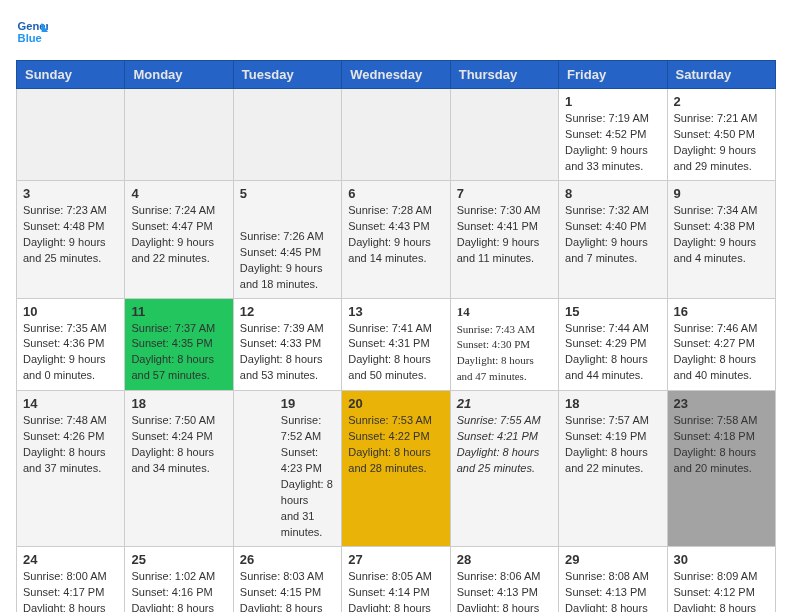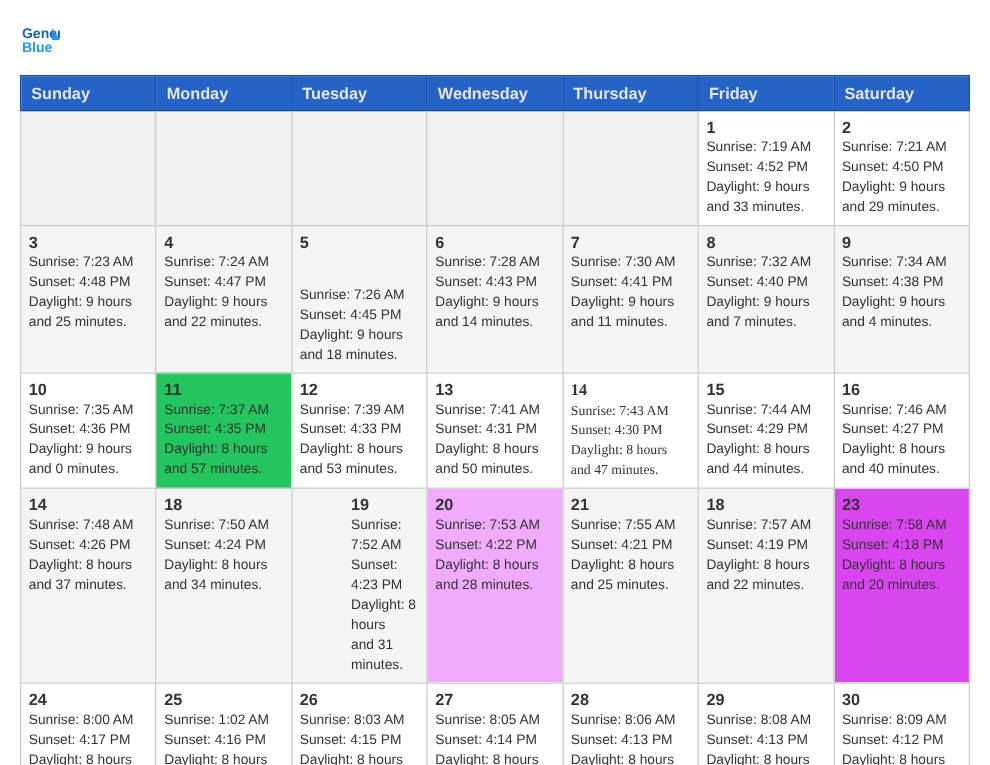--- a/index.html
+++ b/index.html
@@ -249,42 +249,42 @@
 Daylight: 8 hours
 and 34 minutes.</div>
         </td>
         <td style="background: rgb(244, 244, 244); padding-left: 47px;">
           <span class="day-number">19</span>
           <div class="day-info" style="white-space: pre-line;">Sunrise: 7:52 AM
 Sunset: 4:23 PM
 Daylight: 8 hours
 and 31 minutes.</div>
         </td>
-        <td style="background: #f0abfc; margin-left: 28px;">
+        <td style="background: #eab308; margin-left: 28px;">
           <span class="day-number">20</span>
           <div class="day-info" style="white-space: pre-line;">Sunrise: 7:53 AM
 Sunset: 4:22 PM
 Daylight: 8 hours
 and 28 minutes.</div>
         </td>
-        <td style="background: rgb(244, 244, 244);">
+        <td style="background: rgb(244, 244, 244); font-style: italic;">
           <span class="day-number">21</span>
           <div class="day-info" style="white-space: pre-line;">Sunrise: 7:55 AM
 Sunset: 4:21 PM
 Daylight: 8 hours
 and 25 minutes.</div>
         </td>
         <td style="background: rgb(244, 244, 244);">
           <span class="day-number">18</span>
           <div class="day-info" style="white-space: pre-line;">Sunrise: 7:57 AM
 Sunset: 4:19 PM
 Daylight: 8 hours
 and 22 minutes.</div>
         </td>
-        <td style="background: #d946ef;">
+        <td style="background: #a3a3a3;">
           <span class="day-number">23</span>
           <div class="day-info" style="white-space: pre-line;">Sunrise: 7:58 AM
 Sunset: 4:18 PM
 Daylight: 8 hours
 and 20 minutes.</div>
         </td>
       </tr>
       <tr>
         <td style="background: rgb(255, 255, 255);">
           <span class="day-number">24</span>

